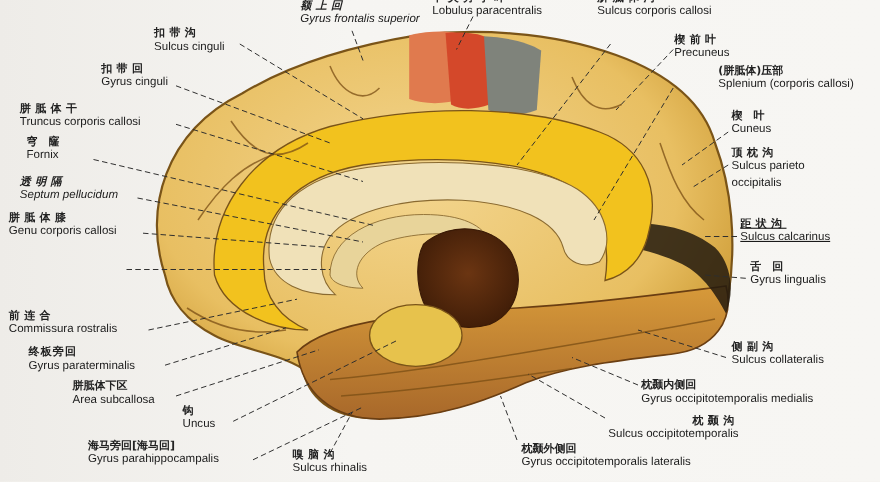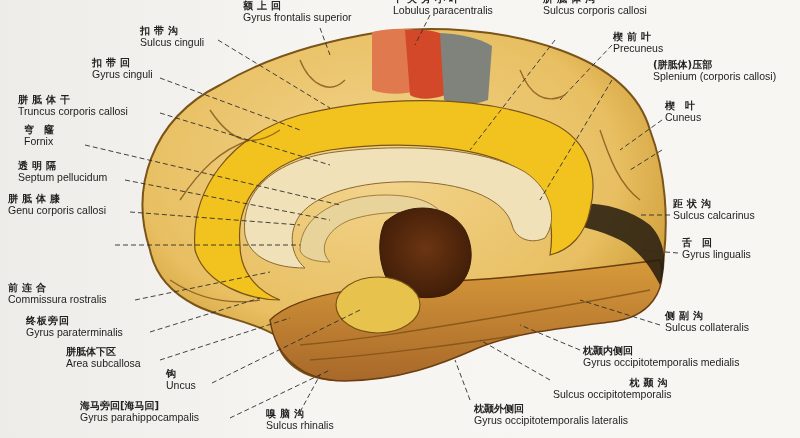--- a/index.html
+++ b/index.html
@@ -87,21 +87,21 @@
       <line x1="660" y1="325" x2="580" y2="300"></line>
       <line x1="580" y1="350" x2="520" y2="325"></line>
       <line x1="550" y1="380" x2="480" y2="340"></line>
       <line x1="470" y1="400" x2="455" y2="360"></line>
       <line x1="300" y1="412" x2="320" y2="375"></line>
       <line x1="320" y1="28" x2="330" y2="55"></line>
       <line x1="430" y1="15" x2="415" y2="45"></line>
     </g>
   </svg>
 
-  <div class="lbl" style="left:243px;top:1px;">
+  <div class="lbl" style="left:273px;top:1px;font-style:italic;">
     <span class="zh">额上回</span>
     <span class="la">Gyrus frontalis superior</span>
   </div>
   <div class="lbl" style="left:393px;top:-6px;">
     <span class="zh">中央旁小叶</span>
     <span class="la">Lobulus paracentralis</span>
   </div>
   <div class="lbl" style="left:543px;top:-6px;">
     <span class="zh">胼胝体沟</span>
     <span class="la">Sulcus corporis callosi</span>
@@ -127,29 +127,34 @@
     <span class="la">Truncus corporis callosi</span>
   </div>
   <div class="lbl" style="left:665px;top:101px;">
     <span class="zh" style="letter-spacing:10px">楔叶</span>
     <span class="la">Cuneus</span>
   </div>
   <div class="lbl" style="left:24px;top:125px;">
     <span class="zh" style="letter-spacing:10px">穹窿</span>
     <span class="la">Fornix</span>
   </div>
-  <div class="lbl" style="left:18px;top:161px;">
+  <div class="lbl" style="left:665px;top:135px;">
+    <span class="zh">顶枕沟</span>
+    <span class="la">Sulcus parieto</span>
+    <span class="la2">occipitalis</span>
+  </div>
+  <div class="lbl" style="left:18px;top:161px;font-style:italic;">
     <span class="zh">透明隔</span>
     <span class="la">Septum pellucidum</span>
   </div>
   <div class="lbl" style="left:8px;top:194px;">
     <span class="zh">胼胝体膝</span>
     <span class="la">Genu corporis callosi</span>
   </div>
-  <div class="lbl" style="left:673px;top:199px;">
+  <div class="lbl" style="left:673px;top:199px;text-decoration:underline;">
     <span class="zh">距状沟</span>
     <span class="la">Sulcus calcarinus</span>
   </div>
   <div class="lbl" style="left:682px;top:238px;">
     <span class="zh" style="letter-spacing:10px">舌回</span>
     <span class="la">Gyrus lingualis</span>
   </div>
   <div class="lbl" style="left:8px;top:283px;">
     <span class="zh">前连合</span>
     <span class="la">Commissura rostralis</span>

